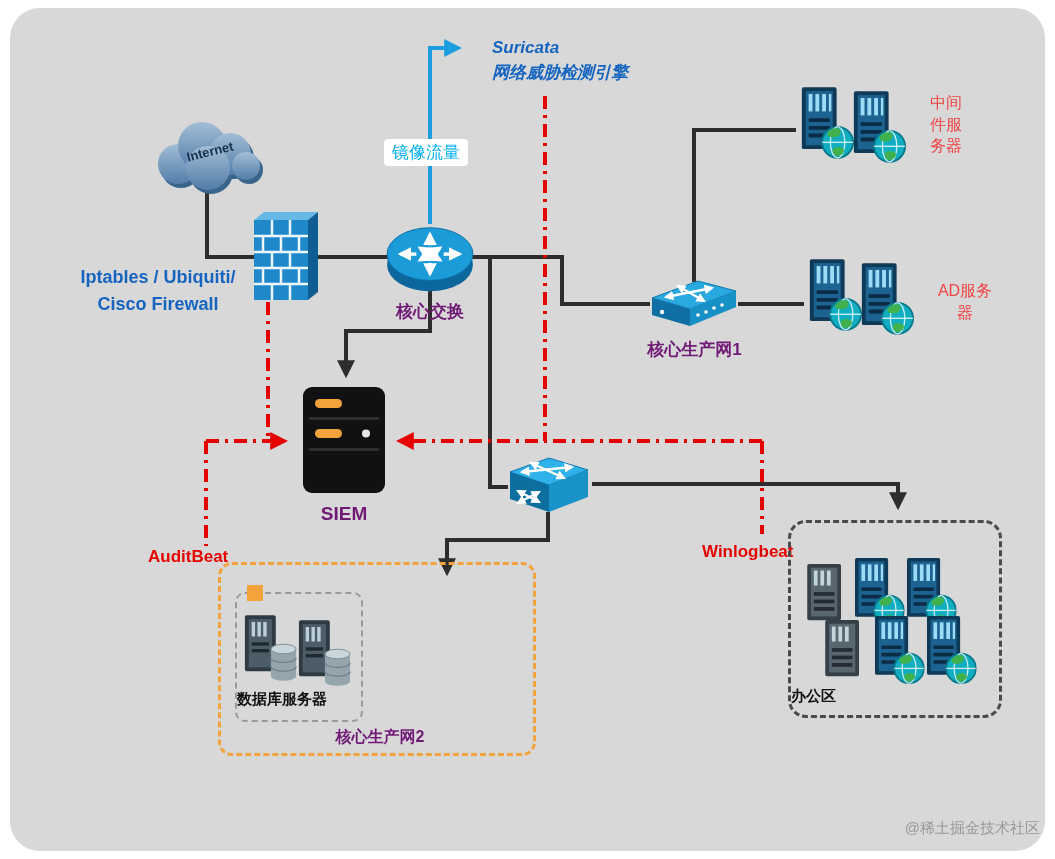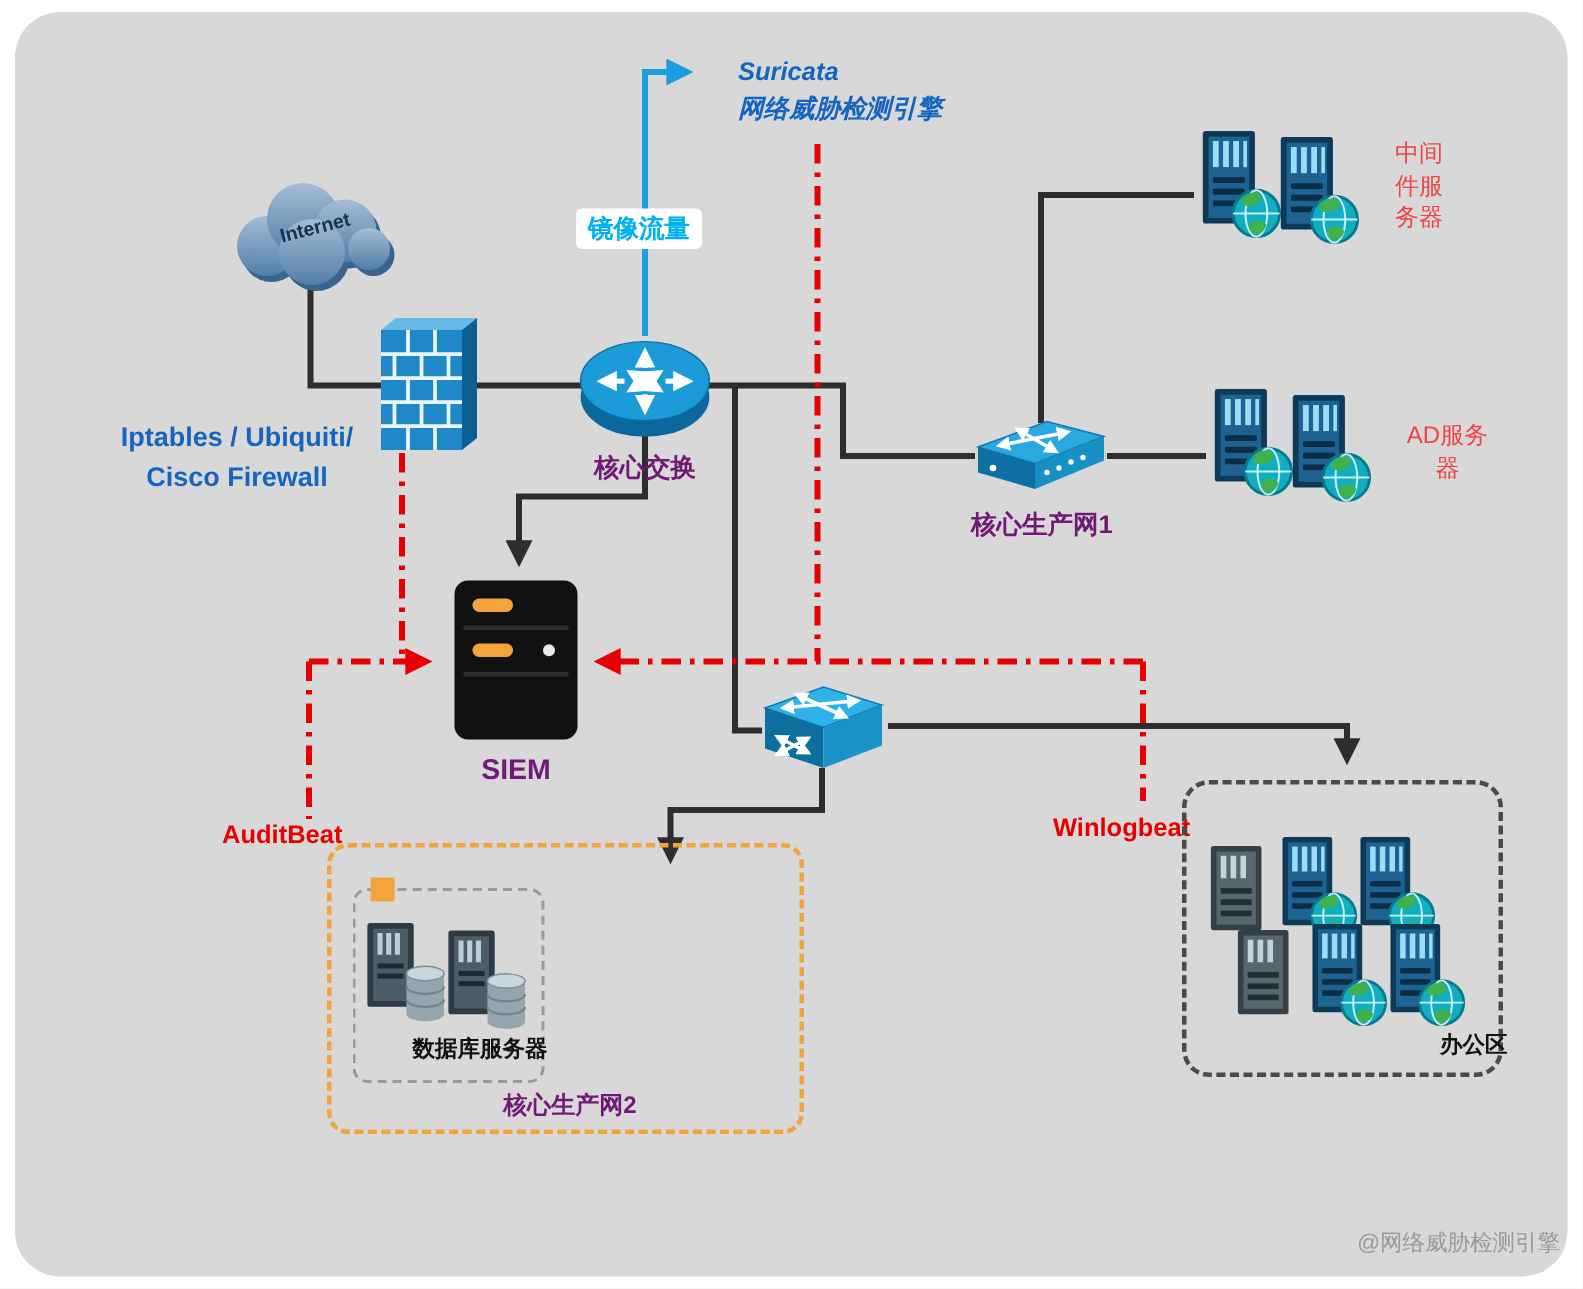--- a/index.html
+++ b/index.html
@@ -14,25 +14,25 @@
   .lk      { fill:none; stroke:var(--line,#2d2d2d); stroke-width:4; }
   .lk-blue { fill:none; stroke:#1b9de0; stroke-width:4; }
   .lk-red  { fill:none; stroke:var(--red,#e60000); stroke-width:4;
              stroke-dasharray:13 6 3 6; }
   .abs { position:absolute; }
   .lbl { position:absolute; white-space:pre-line; }
   .l-blue    { color:var(--blue-text,#1565c0); font-weight:bold; font-size:18px;
                line-height:1.5; text-align:center; }
   .l-suricata{ color:var(--blue-text,#1565c0); font-weight:bold; font-size:17px;
                line-height:1.45; text-align:left;font-style:italic; }
-  .l-mirror  { color:var(--cyan,#00b0f0); font-weight:bold; font-size:17px;
+  .l-mirror  { color:var(--cyan,#00b0f0); font-weight:normal; font-size:17px;
                background:#ffffff; padding:2px 8px; border-radius:4px; }
   .l-bold    { color:#701a75; font-weight:bold; font-size:17px; text-align:center; }
   .l-red     { color:var(--red,#e60000); font-weight:bold; font-size:17px; text-align:left; }
-  .l-plain   { color:#111; font-weight:600; font-size:15px; text-align:right; }
+  .l-plain   { color:#111; font-weight:600; font-size:15px; text-align:left; }
   .l-wrap    { color:#ef4444; font-size:16px; line-height:1.35; word-break:break-all;
                text-align:center; }
   .cloud-label { position:absolute; left:0; top:40px; width:100%; text-align:center;
                color:#16324e; font-size:13px; font-weight:600;
                transform:rotate(-14deg); }
   .box-orange { position:absolute; border:3px dashed var(--orange,#f2a33c);
                border-radius:14px; }
   .box-dash-gray { position:absolute; border:2px dashed #9a9a9a; border-radius:10px; }
   .box-office { position:absolute; border:3px dashed #4a4a4a; border-radius:18px; }
   .orange-sq { position:absolute; width:16px; height:16px;
@@ -169,21 +169,21 @@
         <line x1="51" y1="26" x2="51" y2="42"></line>
       <line x1="24" y1="42" x2="24" y2="58"></line>
         <line x1="42" y1="42" x2="42" y2="58"></line>
       <line x1="15" y1="58" x2="15" y2="74"></line>
         <line x1="33" y1="58" x2="33" y2="74"></line>
         <line x1="51" y1="58" x2="51" y2="74"></line>
       <line x1="24" y1="74" x2="24" y2="90"></line>
         <line x1="42" y1="74" x2="42" y2="90"></line>
     </g>
   </svg>
-  <div class="lbl l-blue" style="left:28px;top:278px;width:260px">Iptables / Ubiquiti/
+  <div class="lbl l-blue" style="left:28px;top:264px;width:260px">Iptables / Ubiquiti/
 Cisco Firewall</div>
 
   <svg class="icon" style="left:382px;top:218px;width:96px;height:80px" viewBox="0 0 96 82">
     <ellipse cx="48" cy="48" rx="44" ry="27" fill="#0b679c"></ellipse>
     <ellipse cx="48" cy="37" rx="44" ry="27" fill="#1b9cd8" stroke="#0c6ea6" stroke-width="1"></ellipse>
     <g stroke="#ffffff" stroke-width="3.5" fill="none">
       <path d="M34,37 L18,37" marker-end="url(#ah-white)"></path>
       <path d="M62,37 L78,37" marker-end="url(#ah-white)"></path>
       <path d="M48,28 L48,17" marker-end="url(#ah-white)"></path>
       <path d="M48,46 L48,57" marker-end="url(#ah-white)"></path>
@@ -285,14 +285,14 @@
       </svg>
     <svg class="icon" style="left:80px;top:92px;width:54px;height:70px" viewBox="0 0 58 76">
         <use href="#sym-server"></use>
       </svg>
     <svg class="icon" style="left:132px;top:92px;width:54px;height:70px" viewBox="0 0 58 76">
         <use href="#sym-server"></use>
       </svg>
     <div class="lbl l-plain" style="left:0;top:164px;width:214px">办公区</div>
   </div>
 
-  <div class="watermark">@网络威胁检测引擎</div>
+  <div class="watermark">@稀土掘金技术社区</div>
 </div>
 
 </body></html>

